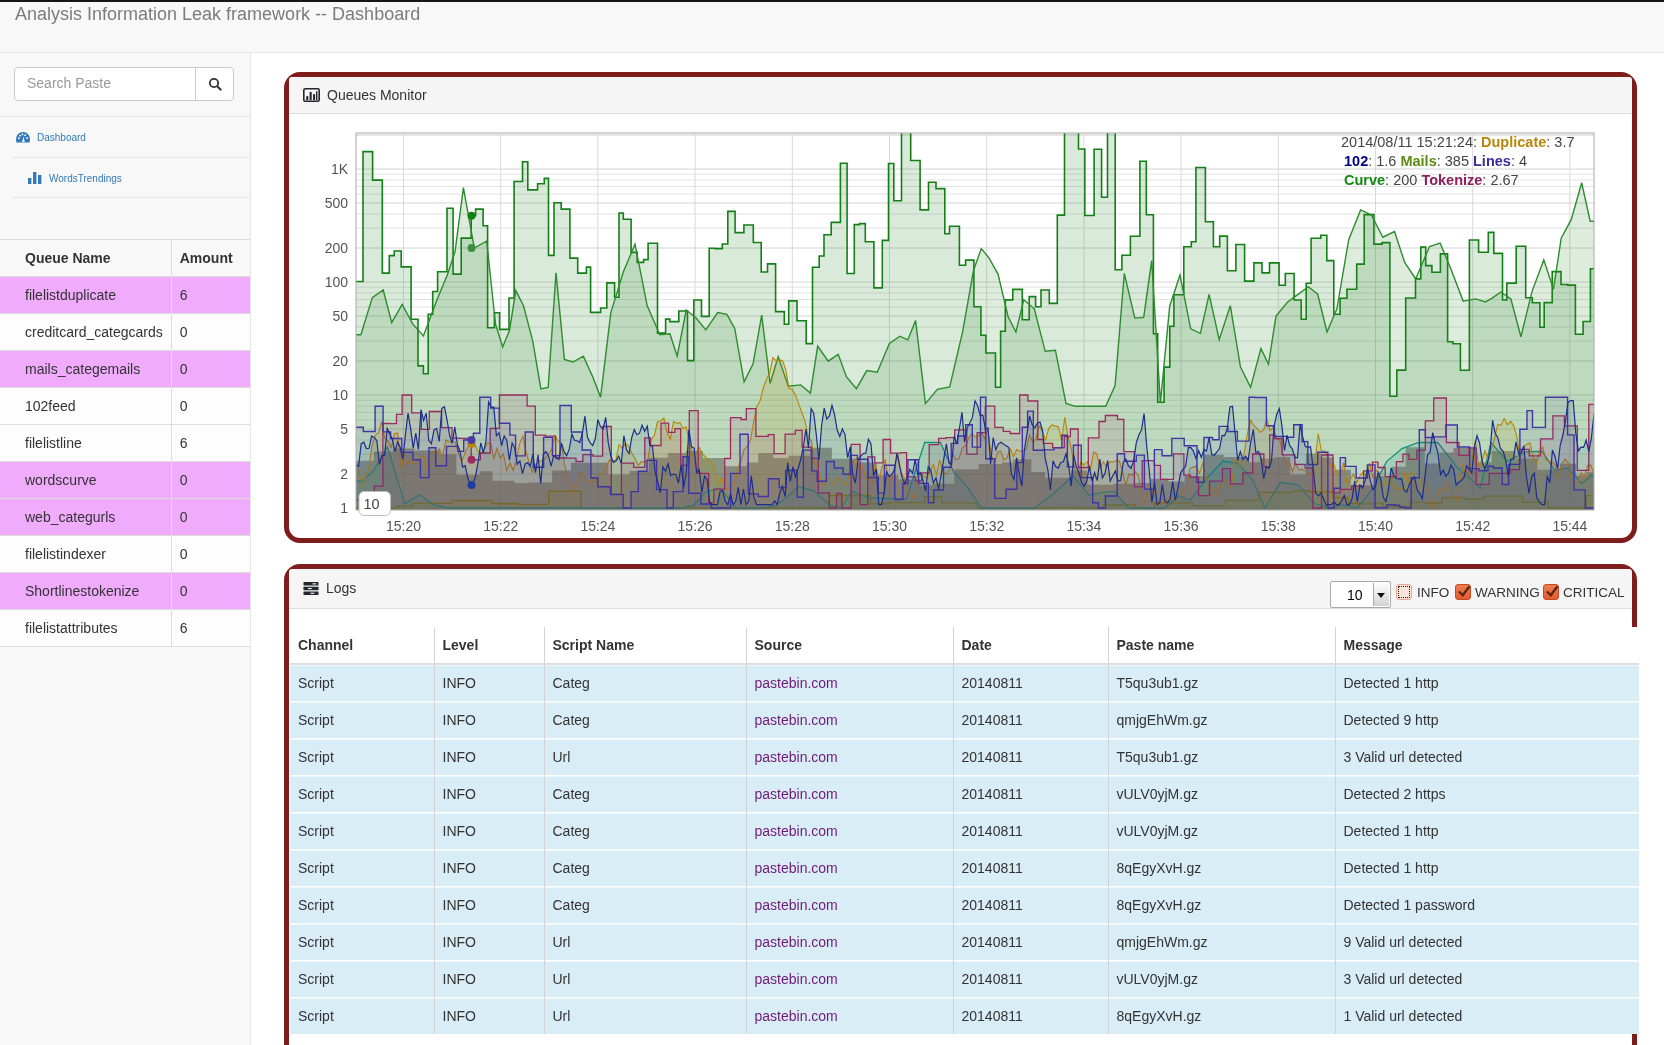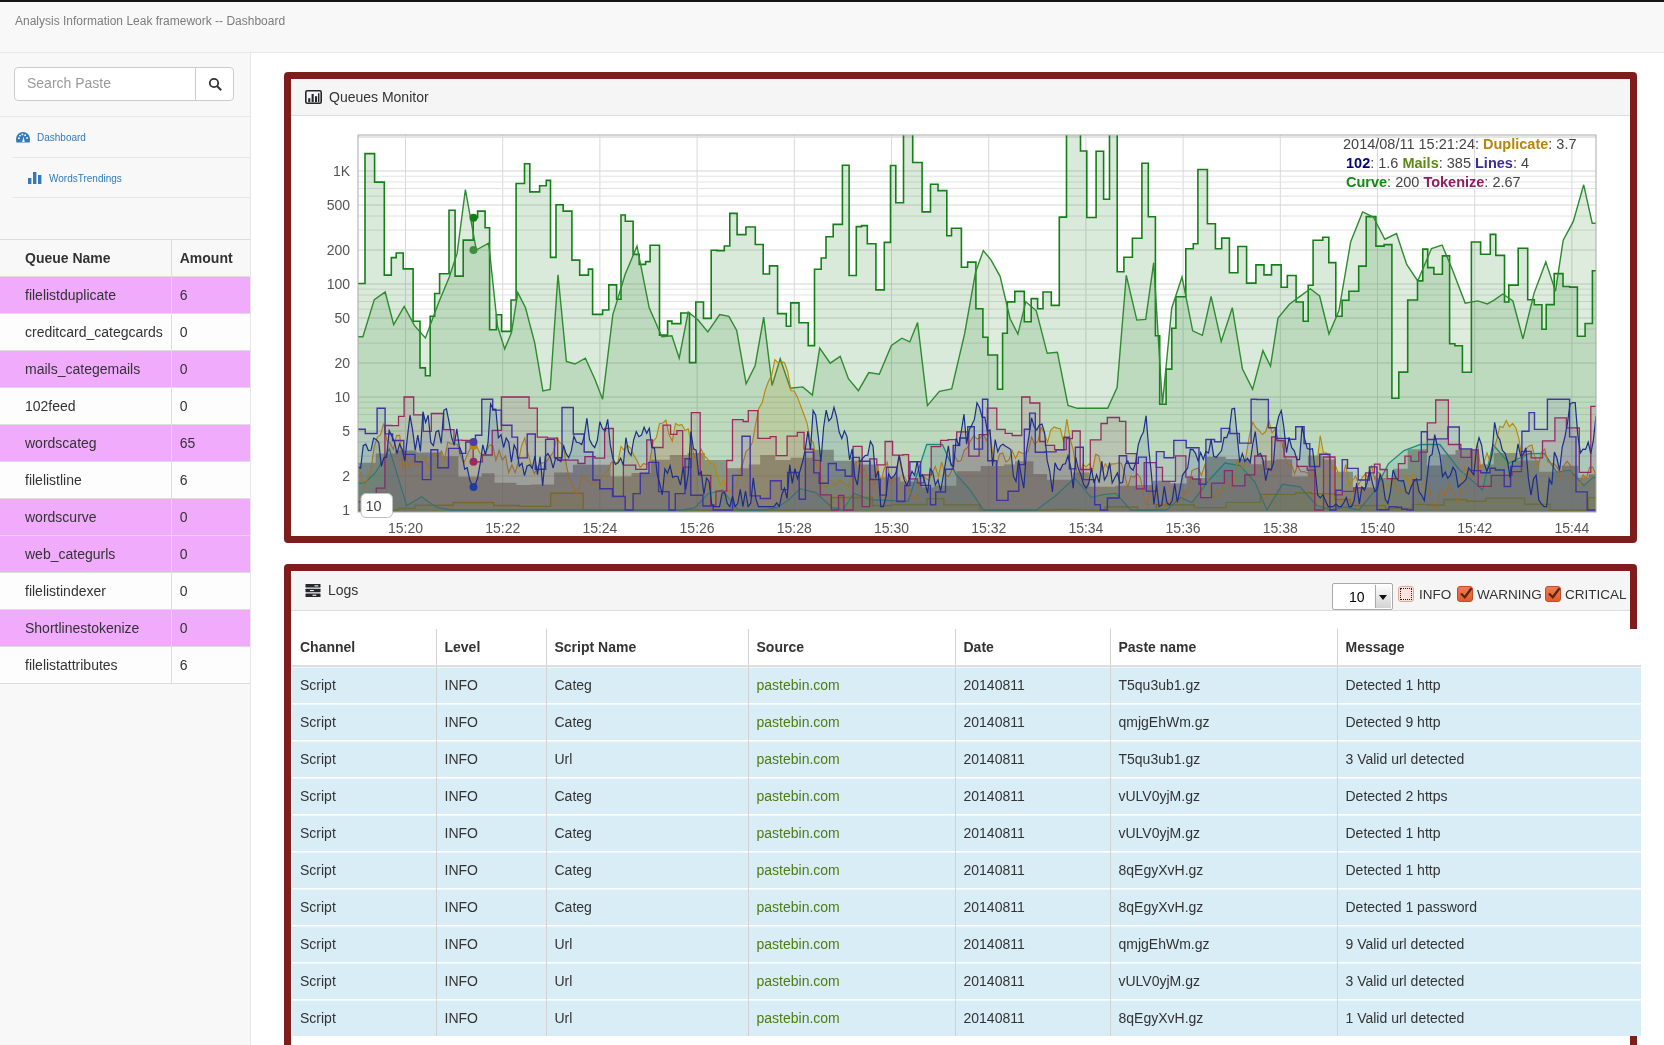--- a/index.html
+++ b/index.html
@@ -1,19 +1,19 @@
 <!DOCTYPE html>
 <html><head><meta charset="utf-8"><title>Analysis Information Leak framework Dashboard</title>
 <style>
 * { margin:0; padding:0; box-sizing:border-box; }
 html,body { width:1664px; height:1045px; overflow:hidden; background:#fff;
   font-family:"Liberation Sans", sans-serif; font-size:14px; color:#333; position:relative; }
 .topbar { position:absolute; left:0; top:0; width:1664px; height:53px; background:#f8f8f8;
   border-top:2px solid #161616; border-bottom:1px solid #e7e7e7; }
-.brand { position:absolute; left:15px; top:12px; font-size:12px; color:#7c7c7c; }
+.brand { position:absolute; left:15px; top:2px; font-size:18px; color:#7c7c7c; }
 .sidebar { position:absolute; left:0; top:53px; width:251px; height:992px; background:#f8f8f8;
   border-right:1px solid #e7e7e7; }
 .sinput { position:absolute; left:14px; top:14px; width:182px; height:34px; background:#fff;
   border:1px solid #ccc; border-radius:4px 0 0 4px; }
 .sinput span { position:absolute; left:12px; top:7px; font-size:14px; color:#999; }
 .sbtn { position:absolute; left:195px; top:14px; width:39px; height:34px; background:#fff;
   border:1px solid #ccc; border-radius:0 4px 4px 0; }
 .sbtn svg { position:absolute; left:12px; top:9px; }
 .snav { position:absolute; left:0; top:63px; width:250px; }
 .sitem { height:41px; border-top:1px solid #e7e7e7; line-height:41px; padding-left:16px;
@@ -21,21 +21,21 @@
 .sitem:last-child { border-bottom:1px solid #e7e7e7;margin-left:12px; }
 .sitem svg { vertical-align:-2px; margin-right:7px; }
 .qtable { position:absolute; left:0; top:186px; width:250px; border-collapse:collapse; }
 .qtable th, .qtable td { font-size:14px; text-align:left; padding:8px 8px; line-height:20px;
   border-top:1px solid #ddd; }
 .qtable th { border-bottom:1px solid #ddd; font-weight:bold; }
 .qtable td:first-child, .qtable th:first-child { width:158px; border-right:1px solid #ddd;padding-left:25px; }
 .qtable tr.odd td { background:#f0abfc; }
 .qtable tr.even td { background:#fdfdfd; }
 .qtable tr { border-bottom:1px solid #ddd; }
-.panel { position:absolute; background:#fff; border:7px solid #7f1d1d; border-radius:4px; }
+.panel { position:absolute; background:#fff; border:5px solid #7f1d1d; border-radius:16px; }
 .phead { position:absolute; left:0; top:0; right:0; height:37px; background:#f5f5f5;
   border-bottom:1px solid #ddd; border-radius:3px 3px 0 0; line-height:36px; padding-left:14px;
   font-size:14px; color:#333; }
 .phead svg { vertical-align:-2px; margin-right:7px; }
 .pq { left:284px; top:72px; width:1353px; height:471px; }
 .pl { left:284px; top:564px; width:1353px; height:500px; }
 .pl .phead { height:40px; line-height:39px; }
 .chart { position:absolute; left:0px; top:36px; }
 .sel { position:absolute; left:1041px; top:12px; width:61px; height:27px; background:#fff;
   border:1px solid #a9a9a9; border-radius:2px; line-height:normal; }
@@ -50,21 +50,21 @@
 .cb-off:after { content:""; position:absolute; left:1px; top:1px; right:1px; bottom:1px;
   border:1px dotted #222; }
 .cb-on { background:linear-gradient(#ef7c52,#e25b2e); border:1px solid #c44b24; }
 .cb-on svg { position:absolute; left:0px; top:-2px; }
 .ltable { position:absolute; left:1px; top:58px; width:1349px; border-collapse:collapse; }
 .ltable th, .ltable td { text-align:left; font-size:14px; padding:8px 8px; line-height:20px;
   border-right:1px solid #d3d3d3; }
 .ltable th { border-bottom:2px solid #ddd; background:#fff; }
 .ltable td { background:#d9edf7; border-top:1px solid #fff; box-shadow:inset 0 1px 0 #eef7fb; }
 .ltable th:last-child, .ltable td:last-child { border-right:none; }
-.lnk { color:#4d7c0f; }
+.lnk { color:#701a75; }
 </style></head>
 <body>
 <div class="topbar">
     <span class="brand">Analysis Information Leak framework -- Dashboard</span>
   </div>
 <div class="sidebar">
   <div class="sinput">
       <span>Search Paste</span>
     </div>
   <div class="sbtn">
@@ -103,24 +103,20 @@
           <td>creditcard_categcards</td>
           <td>0</td>
         </tr>
 <tr class="odd">
           <td>mails_categemails</td>
           <td>0</td>
         </tr>
 <tr class="even">
           <td>102feed</td>
           <td>0</td>
-        </tr>
-<tr class="odd">
-          <td>wordscateg</td>
-          <td>65</td>
         </tr>
 <tr class="even">
           <td>filelistline</td>
           <td>6</td>
         </tr>
 <tr class="odd">
           <td>wordscurve</td>
           <td>0</td>
         </tr>
 <tr class="odd">

